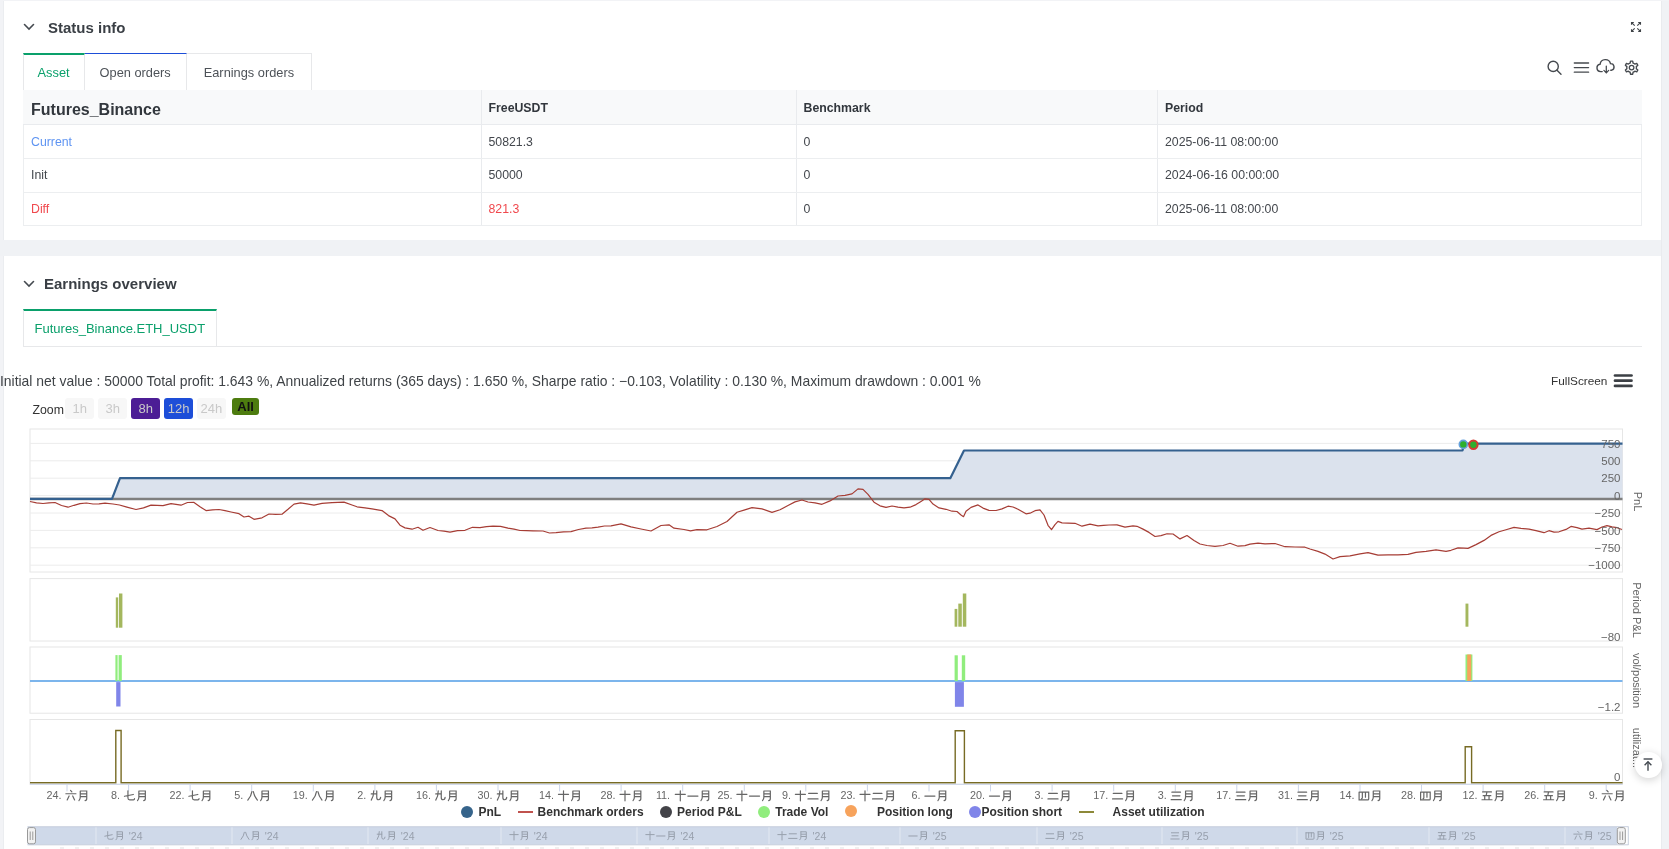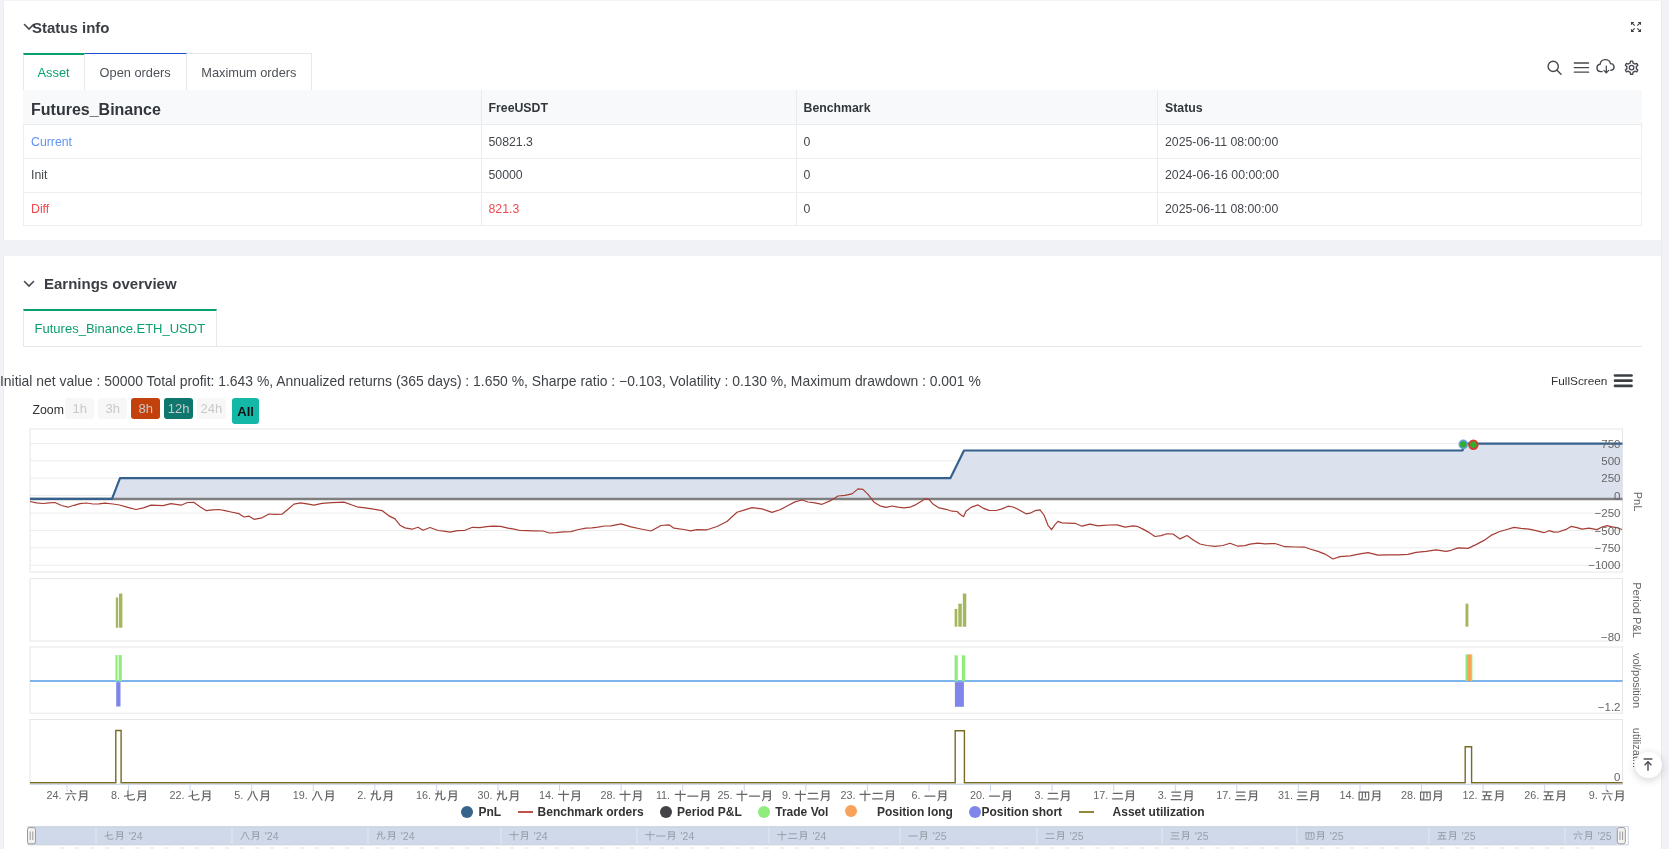--- a/index.html
+++ b/index.html
@@ -1,20 +1,20 @@
 <!DOCTYPE html>
 <html><head><meta charset="utf-8"><style>*{margin:0;padding:0;box-sizing:border-box}body{width:1669px;height:849px;background:#fff;font-family:"Liberation Sans",sans-serif;position:relative;overflow:hidden}.abs{position:absolute}</style></head><body>
 <div class="abs" style="left:1661px;top:0;width:8px;height:849px;background:#f0f2f5;border-left:1px solid #e9ebee"></div>
 <div class="abs" style="left:0;top:0;width:4px;height:849px;background:#f2f3f6;border-right:1px solid #ebedf0"></div>
 <div class="abs" style="left:0;top:0;width:1669px;height:1px;background:#f2f3f6"></div>
 <div class="abs" style="left:0;top:240px;width:1661px;height:16px;background:#f0f2f5"></div>
 <svg xmlns="http://www.w3.org/2000/svg" width="12" height="8" viewBox="0 0 12 8" style="position:absolute;left:23px;top:23px">
     <path d="M1.5,1.5 L6,6 L10.5,1.5" fill="none" stroke="#454a50" stroke-width="1.6" stroke-linecap="round"></path>
   </svg>
-<div class="abs" style="left:32px;top:18.5px;font-size:15px;font-weight:bold;color:#3a3f45">Status info</div>
+<div class="abs" style="left:48px;top:18.5px;font-size:15px;font-weight:bold;color:#3a3f45">Status info</div>
 <svg xmlns="http://www.w3.org/2000/svg" width="12" height="12" viewBox="0 0 12 12" style="position:absolute;left:1630px;top:21px">
     <g stroke="#3f4347" stroke-width="1.1" fill="none">
       <path d="M4.7,4.7 L1.6,1.6 M1.5,3.8 V1.5 H3.8"></path>
       <path d="M7.3,4.7 L10.4,1.6 M8.2,1.5 H10.5 V3.8"></path>
       <path d="M4.7,7.3 L1.6,10.4 M1.5,8.2 V10.5 H3.8"></path>
       <path d="M7.3,7.3 L10.4,10.4 M8.2,10.5 H10.5 V8.2"></path>
     </g>
   </svg>
 <svg xmlns="http://www.w3.org/2000/svg" width="100" height="20" viewBox="0 0 100 20" style="position:absolute;left:1545px;top:58px">
     <g stroke="#45494e" stroke-width="1.4" fill="none" stroke-linecap="round">
@@ -26,33 +26,33 @@
         <line x1="29.3" y1="14.2" x2="43.6" y2="14.2"></line>
       </g>
       <path d="M57.2,13.6 h-1.6 a3.7,3.7 0 0 1 -0.5,-7.35 a5.3,5.3 0 0 1 10.4,-0.6 a3.35,3.35 0 0 1 1.15,6.55 h-0.9"></path>
       <path d="M61.3,8.0 V14.6 M58.9,12.4 L61.3,14.9 L63.7,12.4" stroke-width="1.25"></path>
       <circle cx="86.6" cy="9.6" r="2.3" stroke-width="1.3"></circle>
       <path d="M85.5,3.1 h2.2 l0.35,1.95 a4.75,4.75 0 0 1 1.8,1.05 l1.9,-0.67 l1.1,1.9 l-1.55,1.3 a4.75,4.75 0 0 1 0,2.05 l1.55,1.3 l-1.1,1.9 l-1.9,-0.67 a4.75,4.75 0 0 1 -1.8,1.05 l-0.35,1.95 h-2.2 l-0.35,-1.95 a4.75,4.75 0 0 1 -1.8,-1.05 l-1.9,0.67 l-1.1,-1.9 l1.55,-1.3 a4.75,4.75 0 0 1 0,-2.05 l-1.55,-1.3 l1.1,-1.9 l1.9,0.67 a4.75,4.75 0 0 1 1.8,-1.05 Z" stroke-width="1.35" stroke-linejoin="round"></path>
     </g>
   </svg>
 <div class="abs" style="left:22.5px;top:53px;width:62.2px;height:37px;border-top:2px solid #0aa06b;border-right:1px solid #e7e8ea;border-bottom:0;border-left:1px solid #e7e8ea;display:flex;align-items:center;justify-content:center;font-size:12.8px;color:#0aa06b">Asset</div>
 <div class="abs" style="left:84.7px;top:53px;width:101.9px;height:37px;border-top:1px solid #1d4ed8;border-right:1px solid #e7e8ea;border-bottom:0;display:flex;align-items:center;justify-content:center;font-size:12.8px;color:#4d5258">Open orders</div>
-<div class="abs" style="left:186.6px;top:53px;width:125.6px;height:37px;border-top:1px solid #e7e8ea;border-right:1px solid #e7e8ea;border-bottom:0;display:flex;align-items:center;justify-content:center;font-size:12.8px;color:#4d5258">Maximum orders</div>
+<div class="abs" style="left:186.6px;top:53px;width:125.6px;height:37px;border-top:1px solid #e7e8ea;border-right:1px solid #e7e8ea;border-bottom:0;display:flex;align-items:center;justify-content:center;font-size:12.8px;color:#4d5258">Earnings orders</div>
 <div class="abs" style="left:22.5px;top:90px;width:1619px;height:135px;border-top:1px solid #e9ebee;border-left:1px solid #eceef0;border-right:1px solid #eceef0"></div>
 <div class="abs" style="left:22.5px;top:90px;width:1619px;height:34.5px;background:#f8f9fa;border-bottom:1px solid #e9ebee"></div>
 <div class="abs" style="left:480.5px;top:90px;width:1px;height:135px;background:#e9ebee"></div>
 <div class="abs" style="left:795.5px;top:90px;width:1px;height:135px;background:#e9ebee"></div>
 <div class="abs" style="left:1157px;top:90px;width:1px;height:135px;background:#e9ebee"></div>
 <div class="abs" style="left:22.5px;top:158px;width:1619px;height:1px;background:#eceef0"></div>
 <div class="abs" style="left:22.5px;top:191.5px;width:1619px;height:1px;background:#eceef0"></div>
 <div class="abs" style="left:22.5px;top:225px;width:1619px;height:1px;background:#eceef0"></div>
 <div class="abs" style="left:31px;top:101px;font-size:16px;font-weight:bold;color:#32373d">Futures_Binance</div>
 <div class="abs" style="left:488.5px;top:101px;font-size:12.3px;font-weight:bold;color:#32373d">FreeUSDT</div>
 <div class="abs" style="left:803.5px;top:101px;font-size:12.3px;font-weight:bold;color:#32373d">Benchmark</div>
-<div class="abs" style="left:1165px;top:101px;font-size:12.3px;font-weight:bold;color:#32373d">Status</div>
+<div class="abs" style="left:1165px;top:101px;font-size:12.3px;font-weight:bold;color:#32373d">Period</div>
 <div class="abs" style="left:31px;top:134.5px;font-size:12.3px;color:#5e94f2">Current</div>
 <div class="abs" style="left:488.5px;top:134.5px;font-size:12.3px;color:#43474d">50821.3</div>
 <div class="abs" style="left:803.5px;top:134.5px;font-size:12.3px;color:#43474d">0</div>
 <div class="abs" style="left:1165px;top:134.5px;font-size:12.3px;color:#43474d">2025-06-11 08:00:00</div>
 <div class="abs" style="left:31px;top:168px;font-size:12.3px;color:#43474d">Init</div>
 <div class="abs" style="left:488.5px;top:168px;font-size:12.3px;color:#43474d">50000</div>
 <div class="abs" style="left:803.5px;top:168px;font-size:12.3px;color:#43474d">0</div>
 <div class="abs" style="left:1165px;top:168px;font-size:12.3px;color:#43474d">2024-06-16 00:00:00</div>
 <div class="abs" style="left:31px;top:201.5px;font-size:12.3px;color:#f0484d">Diff</div>
 <div class="abs" style="left:488.5px;top:201.5px;font-size:12.3px;color:#f0484d">821.3</div>
@@ -69,24 +69,24 @@
 <svg xmlns="http://www.w3.org/2000/svg" width="20" height="16" viewBox="0 0 20 16" style="position:absolute;left:1612.5px;top:372.5px">
     <g stroke="#3c4045" stroke-width="2.7" stroke-linecap="round">
       <line x1="2" y1="2.5" x2="18.5" y2="2.5"></line>
       <line x1="2" y1="7.7" x2="18.5" y2="7.7"></line>
       <line x1="2" y1="12.9" x2="18.5" y2="12.9"></line>
     </g>
   </svg>
 <div class="abs" style="left:32.5px;top:402.5px;font-size:12.3px;color:#333">Zoom</div>
 <div class="abs" style="left:65.3px;top:398.2px;width:29.1px;height:20.7px;background:#f7f7f7;border-radius:3px;display:flex;align-items:center;justify-content:center;font-size:13px;color:#c9c9c9">1h</div>
 <div class="abs" style="left:98.1px;top:398.2px;width:29.2px;height:20.7px;background:#f7f7f7;border-radius:3px;display:flex;align-items:center;justify-content:center;font-size:13px;color:#c9c9c9">3h</div>
-<div class="abs" style="left:131.3px;top:398.2px;width:28.8px;height:20.7px;background:#c2410c;border-radius:3px;display:flex;align-items:center;justify-content:center;font-size:13px;color:#c9c9c9">8h</div>
-<div class="abs" style="left:164px;top:398.2px;width:29.1px;height:20.7px;background:#0f766e;border-radius:3px;display:flex;align-items:center;justify-content:center;font-size:13px;color:#c9c9c9">12h</div>
+<div class="abs" style="left:131.3px;top:398.2px;width:28.8px;height:20.7px;background:#4c1d95;border-radius:3px;display:flex;align-items:center;justify-content:center;font-size:13px;color:#c9c9c9">8h</div>
+<div class="abs" style="left:164px;top:398.2px;width:29.1px;height:20.7px;background:#1d4ed8;border-radius:3px;display:flex;align-items:center;justify-content:center;font-size:13px;color:#c9c9c9">12h</div>
 <div class="abs" style="left:196.8px;top:398.2px;width:29.1px;height:20.7px;background:#f7f7f7;border-radius:3px;display:flex;align-items:center;justify-content:center;font-size:13px;color:#c9c9c9">24h</div>
-<div class="abs" style="left:231.9px;top:398.2px;width:27.5px;height:26px;background:#14b8a6;border-radius:3px;display:flex;align-items:center;justify-content:center;font-size:13px;font-weight:bold;color:#111">All</div>
+<div class="abs" style="left:231.9px;top:398.2px;width:27.5px;height:17px;background:#4d7c0f;border-radius:3px;display:flex;align-items:center;justify-content:center;font-size:13px;font-weight:bold;color:#111">All</div>
 <svg xmlns="http://www.w3.org/2000/svg" width="1669" height="420" viewBox="0 420 1669 420" style="position:absolute;left:0;top:420px">
     <defs>
       <symbol id="g-yi" viewBox="0 0 10 10" overflow="visible">
         <path d="M0.8,5.2 H9.2" fill="none" stroke="currentColor" stroke-width="1" stroke-linecap="round"></path>
       </symbol>
       <symbol id="g-er" viewBox="0 0 10 10" overflow="visible">
         <path d="M1.4,3 H8.6 M0.8,7.6 H9.2" fill="none" stroke="currentColor" stroke-width="1" stroke-linecap="round"></path>
       </symbol>
       <symbol id="g-san" viewBox="0 0 10 10" overflow="visible">
         <path d="M1.4,2 H8.6 M1.9,5 H8.1 M0.8,8.2 H9.2" fill="none" stroke="currentColor" stroke-width="1" stroke-linecap="round"></path>

